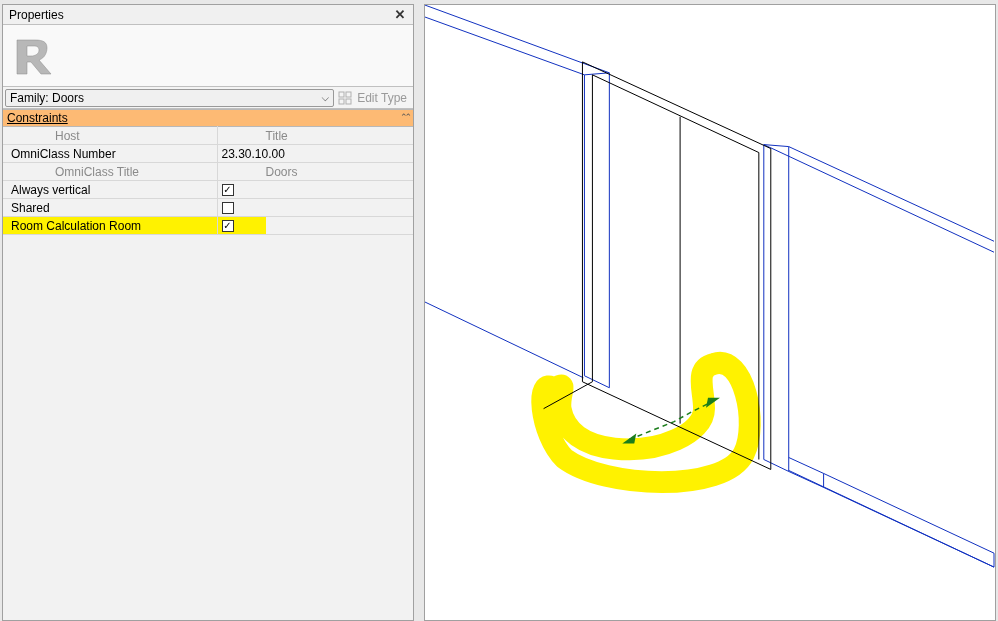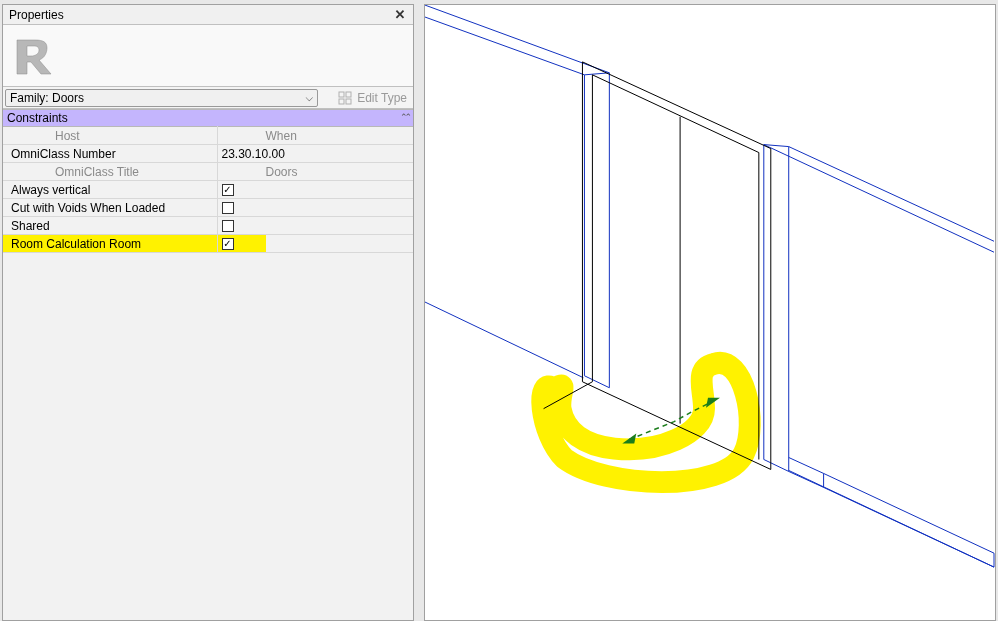--- a/index.html
+++ b/index.html
@@ -77,21 +77,21 @@
     }
     .family-dropdown {
       flex: 1;
       border: 1px solid #999;
       background: #f0f0f0;
       height: 18px;
       display: flex;
       align-items: center;
       justify-content: space-between;
       padding: 0 4px;
-      margin-right: 16px;
+      margin-right: 0;
       border-radius: 2px;
     }
     .family-text {
       font-size: 12px;
     }
     .chevron-down {
       font-size: 10px;
       color: #555;
     }
     .edit-type-btn {
@@ -110,23 +110,24 @@
     }
     .grid-icon svg {
       width: 100%;
       height: 100%;
     }
     .prop-table {
       width: 100%;
       border-collapse: collapse;
     }
     .group-header {
-      background: #c4b5fd;
+      background: #fdba74;
       border-top: 1px solid #b8b8b8;
       border-bottom: 1px solid #b8b8b8;
+      text-decoration: underline;
     }
     .group-header td {
       padding: 1px 4px;
       font-size: 12px;
       color: #000;
       position: relative;
     }
     .collapse-arrows {
       position: absolute;
       right: 4px;
@@ -245,39 +246,35 @@
   <table class="prop-table">
     <tbody>
         <tr class="group-header">
       <td colspan="2">
         <span>Constraints</span>
         <span class="collapse-arrows">⌃⌃</span>
       </td>
     </tr>
     <tr class="prop-row">
       <td><span class="disabled-text">Host</span></td>
-      <td><span class="disabled-text">When</span></td>
+      <td><span class="disabled-text">Title</span></td>
     </tr>
 
     <tr class="prop-row">
       <td><span>OmniClass Number</span></td>
       <td><span>23.30.10.00</span></td>
     </tr>
     <tr class="prop-row">
       <td><span class="disabled-text">OmniClass Title</span></td>
       <td><span class="disabled-text">Doors</span></td>
     </tr>
 
     <tr class="prop-row">
       <td><span>Always vertical</span></td>
       <td><span class="checkbox-box checked"></span></td>
-    </tr>
-    <tr class="prop-row">
-      <td><span>Cut with Voids When Loaded</span></td>
-      <td><span class="checkbox-box"></span></td>
     </tr>
     <tr class="prop-row">
       <td><span>Shared</span></td>
       <td><span class="checkbox-box"></span></td>
     </tr>
     <tr class="prop-row highlighted">
       <td><span>Room Calculation Room</span></td>
       <td class="cb-cell-wrapper" style="position:relative;padding-left:4px;">
         <span class="cb-back"></span>
         <span class="checkbox-box checked"></span>

